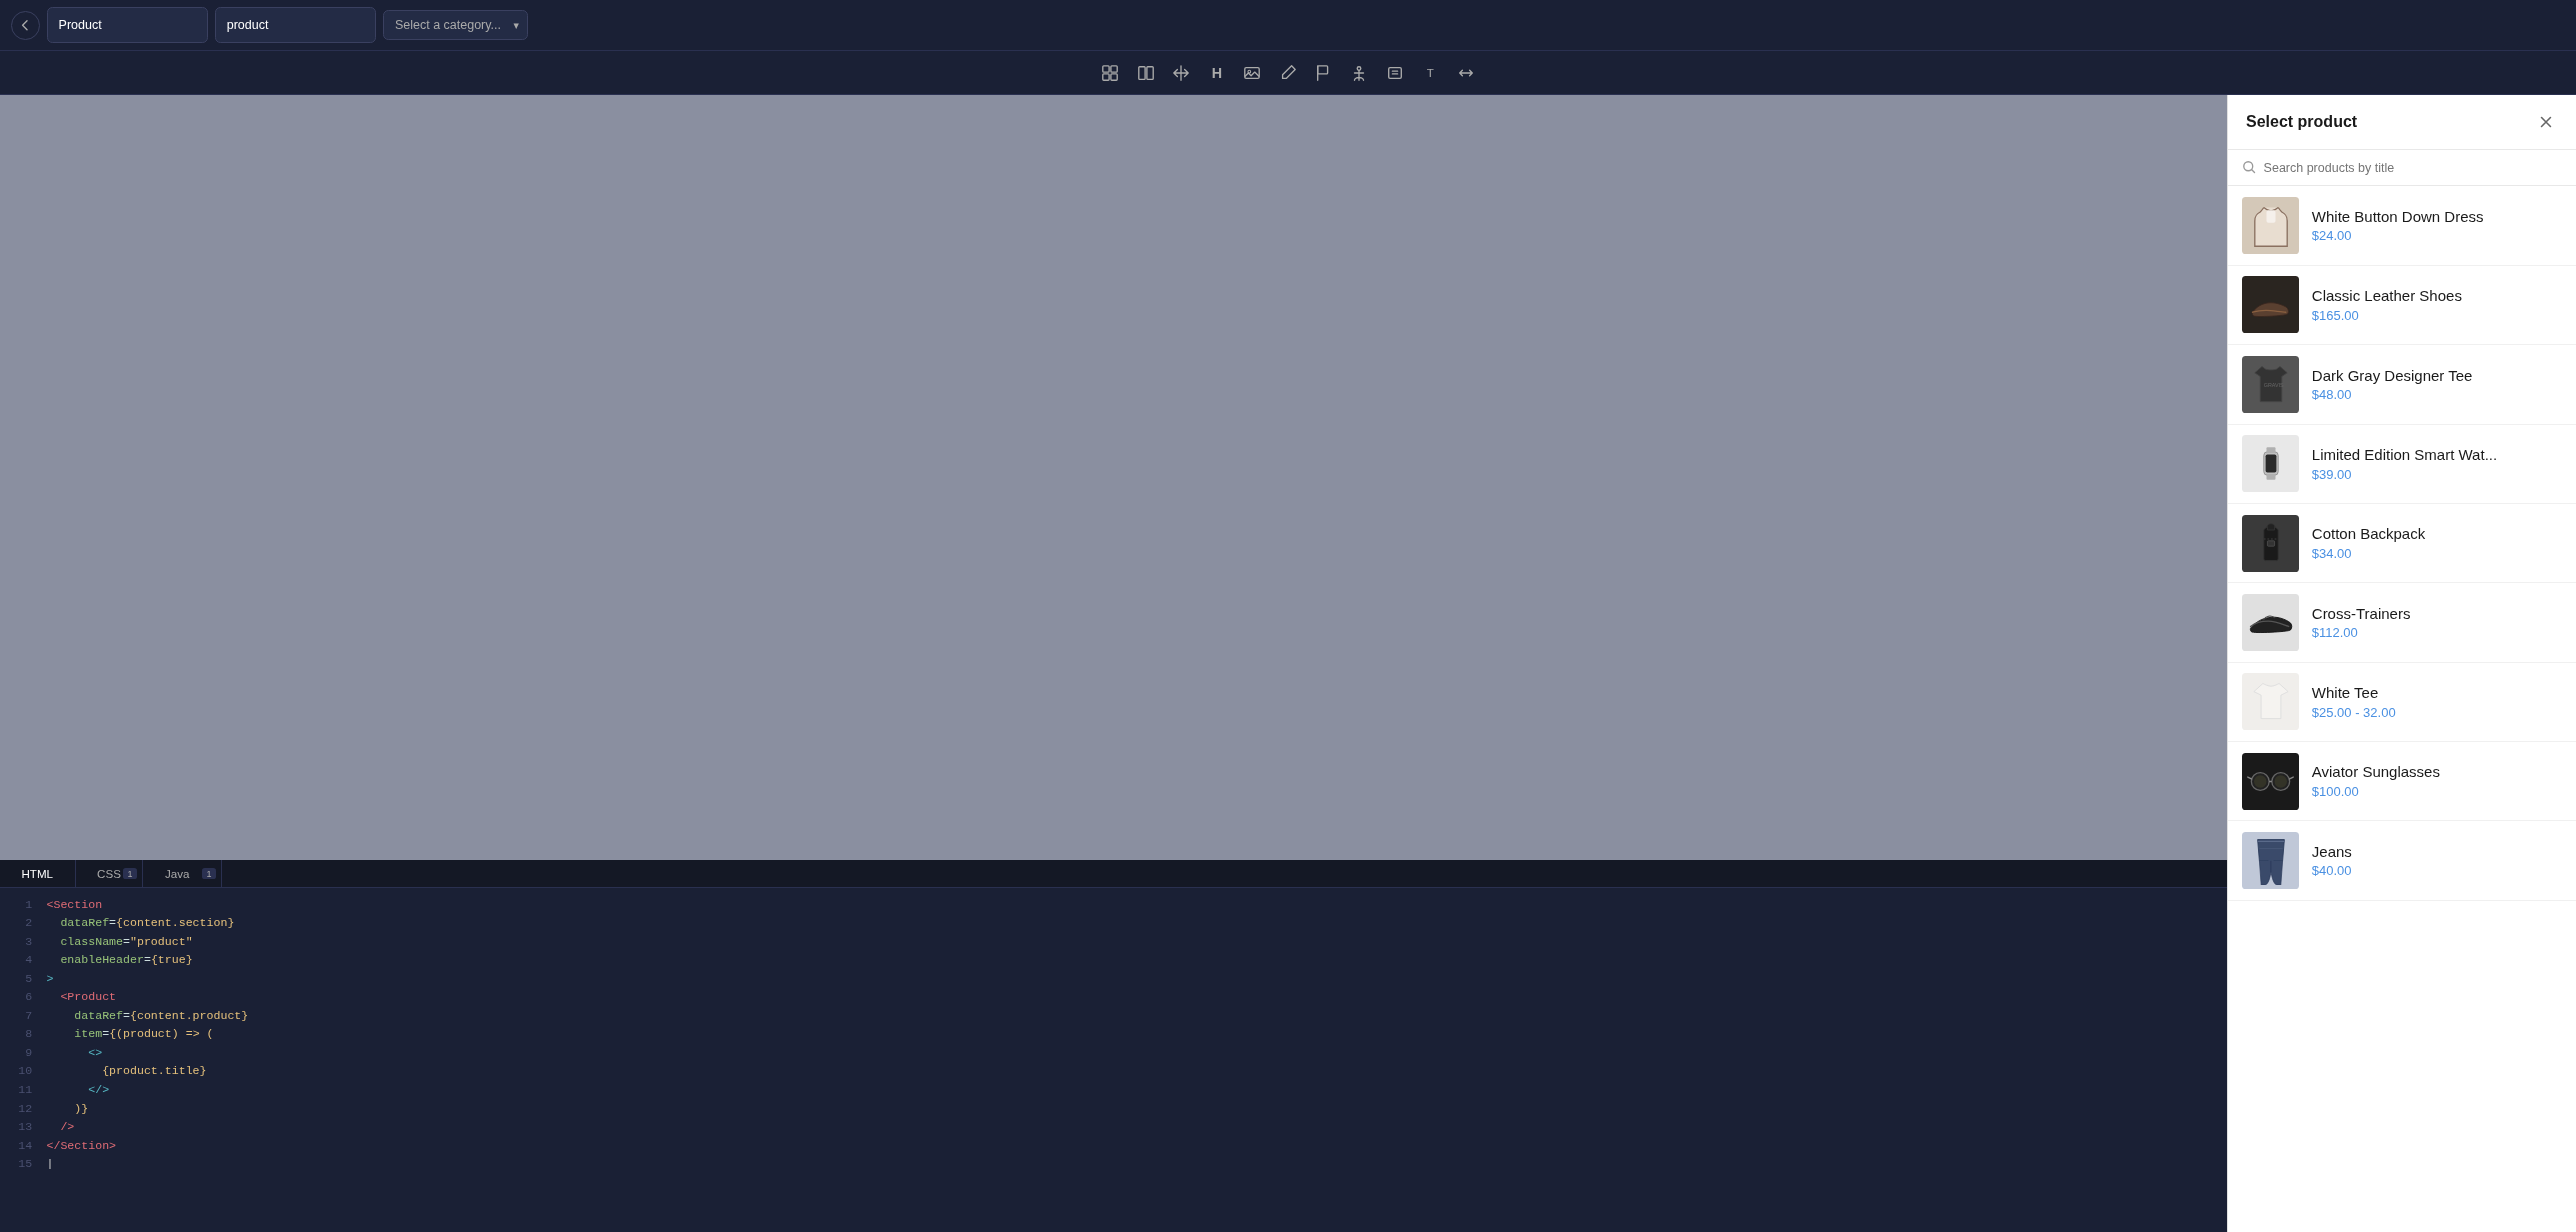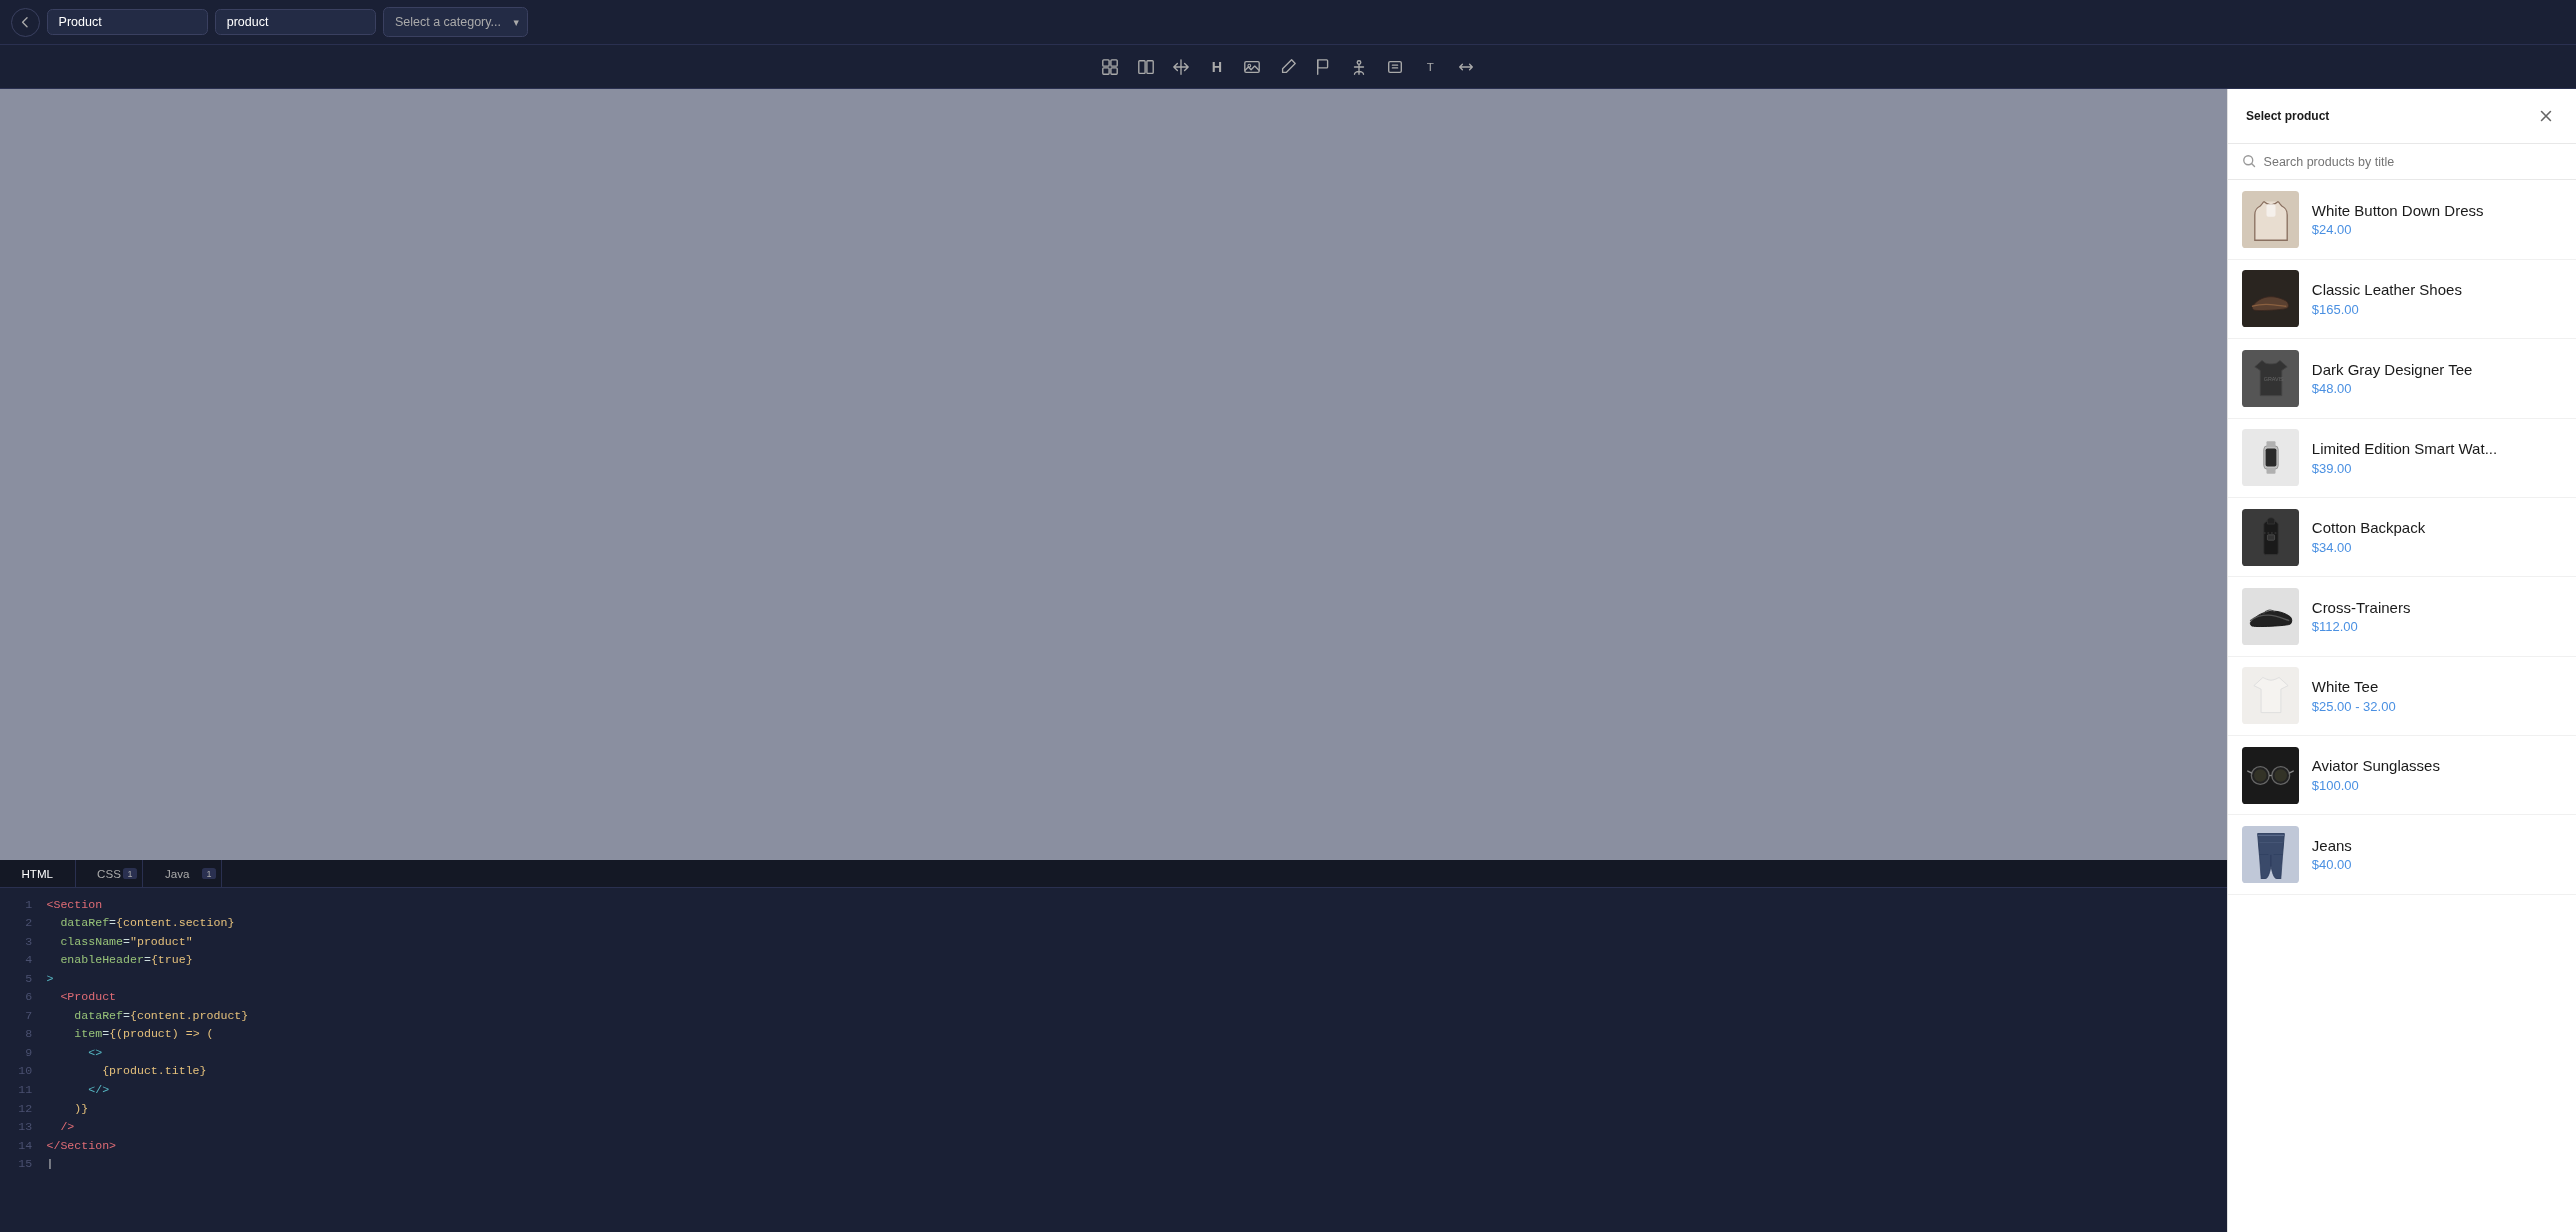--- a/index.html
+++ b/index.html
@@ -25,21 +25,21 @@
       color: #aaa;
       font-size: 12.5px;
     }
     .top-input {
       background: #232b45;
       border: 0.9px solid #3a4060;
       border-radius: 5.4px;
       color: #fff;
       padding: 5.4px 10.7px;
       font-size: 12.5px;
-      height: 26px;
+      height: 36px;
     }
     .top-input.product-name { width: 161px; }
     .top-input.product-field { width: 161px; }
     .top-select {
       background: #232b45;
       border: 0.9px solid #3a4060;
       border-radius: 5.4px;
       color: #aaa;
       padding: 5.4px 10.7px;
       font-size: 12.5px;
@@ -179,21 +179,21 @@
     }
 
     .panel-header {
       display: flex;
       align-items: center;
       justify-content: space-between;
       padding: 14.3px 18px;
       border-bottom: 0.9px solid #e8e8e8;
     }
     .panel-title {
-      font-size: 12px;
+      font-size: 16px;
       font-weight: 600;
       color: #1a1a1a;
     }
     .close-btn {
       background: none;
       border: none;
       font-size: 18px;
       color: #666;
       cursor: pointer;
       width: 25px; height: 25px;

